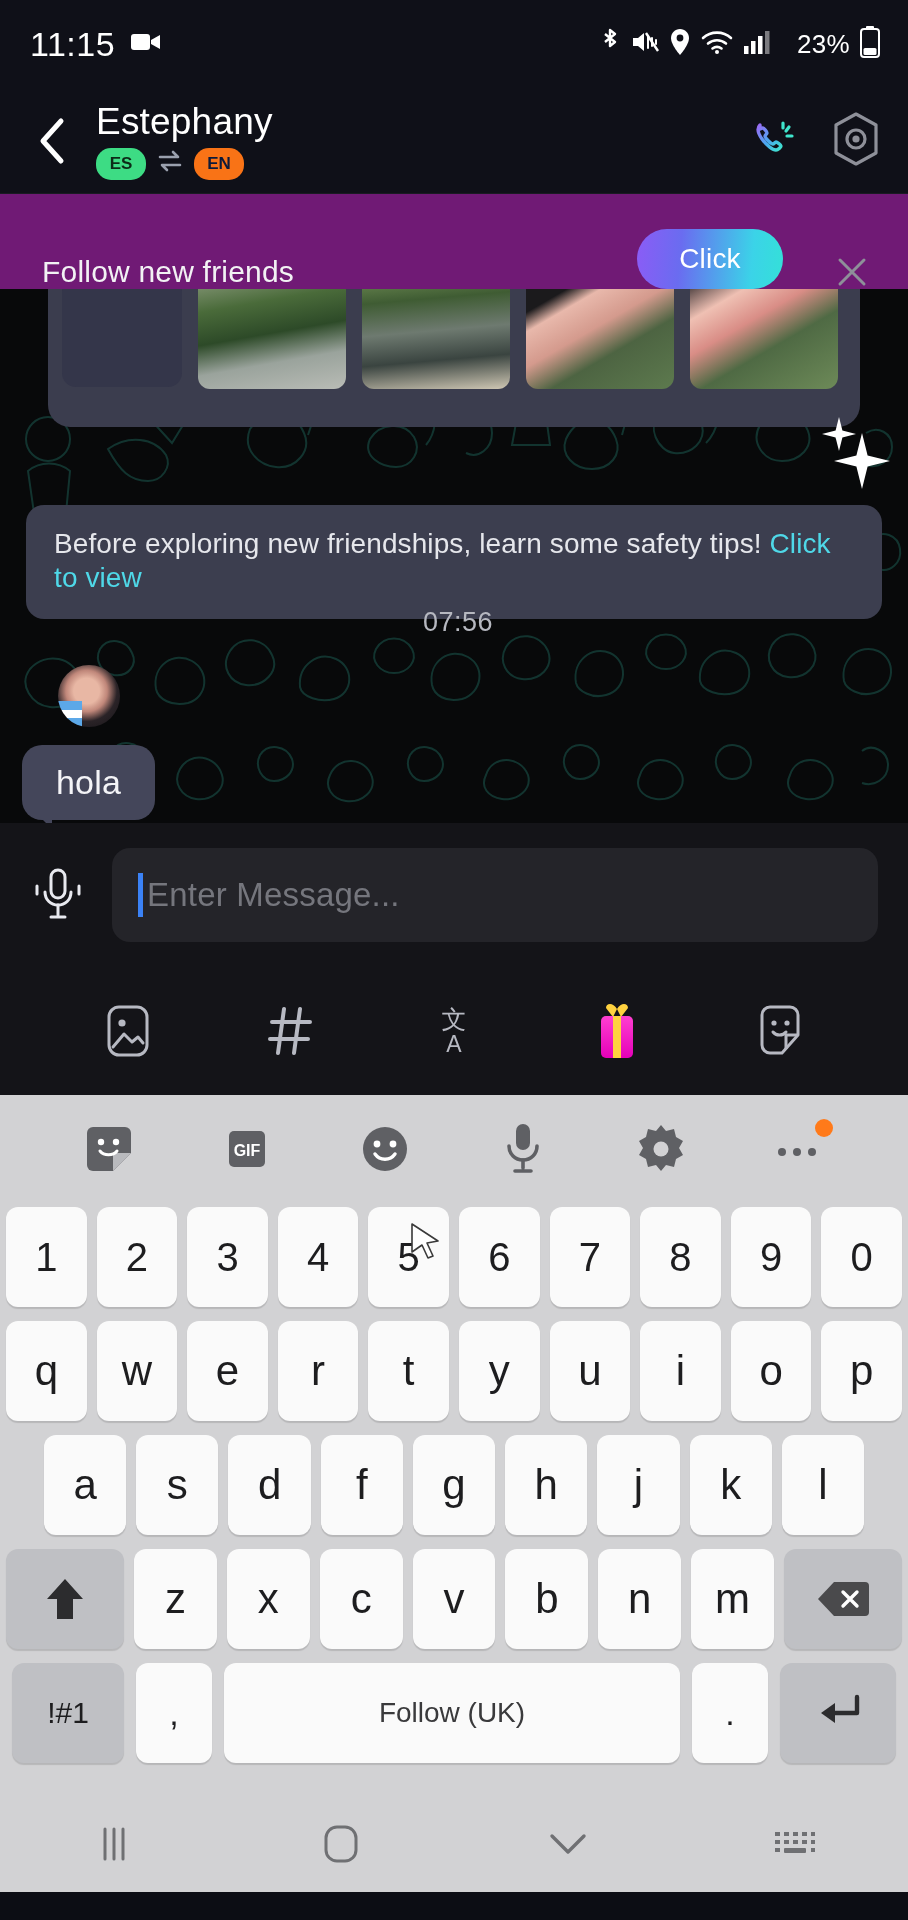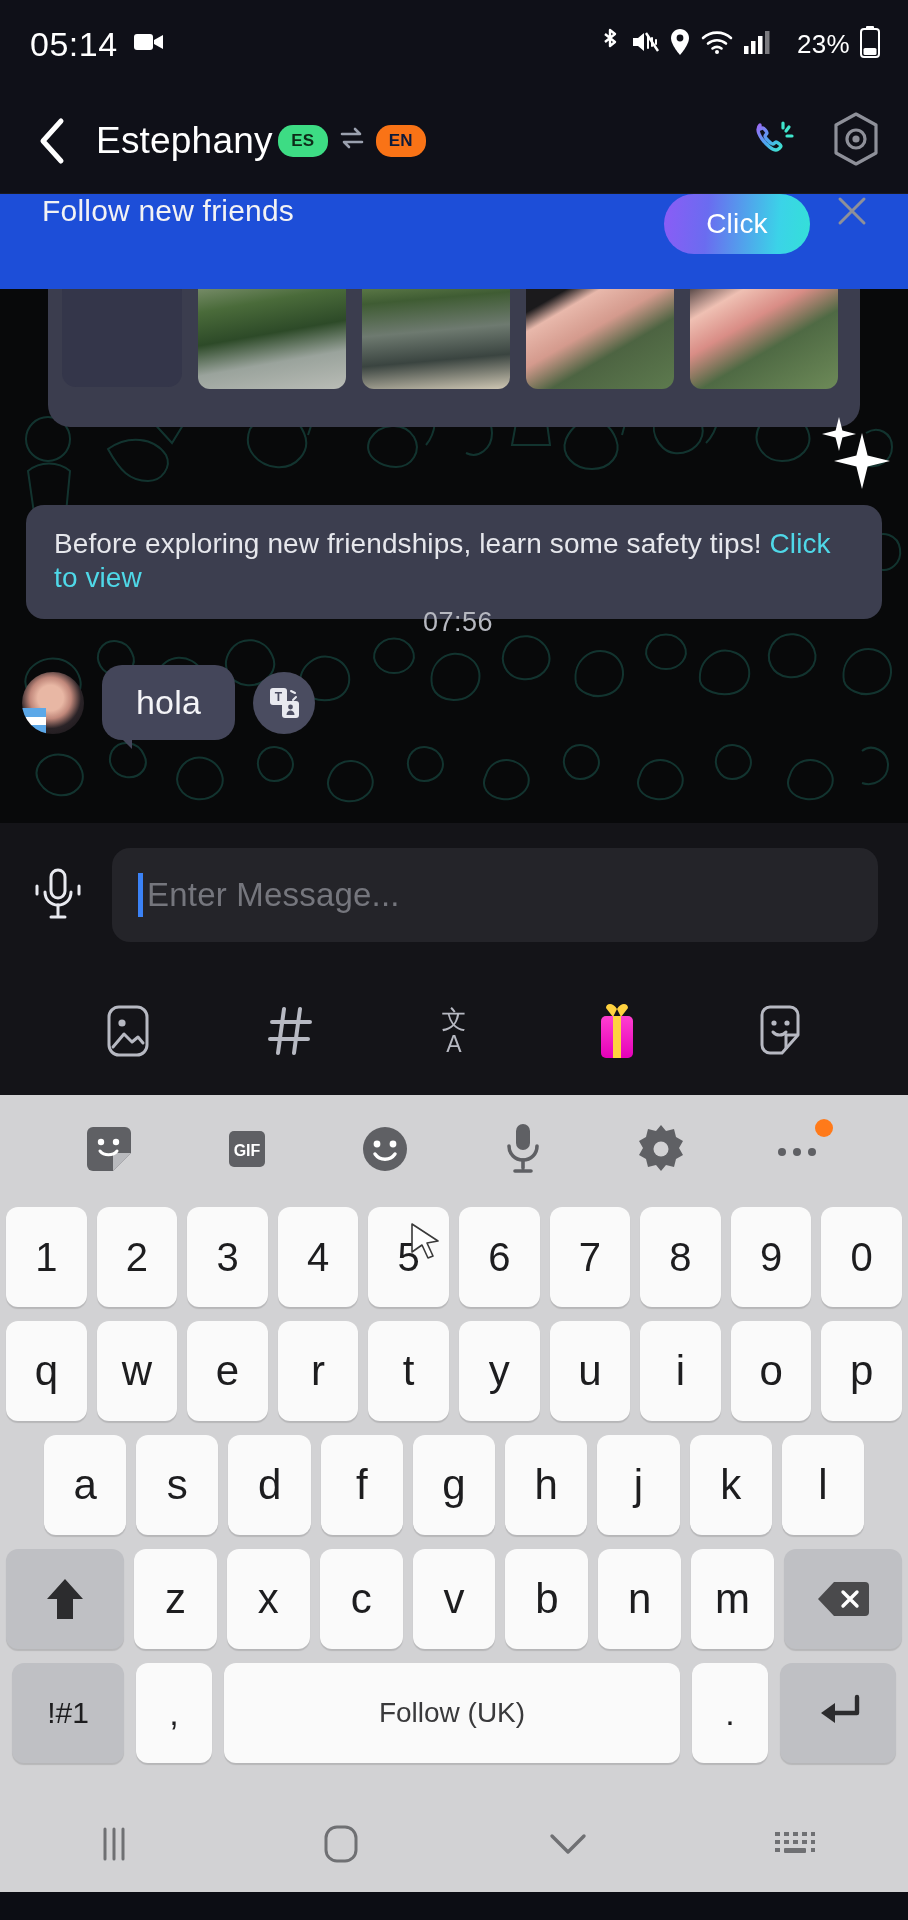--- a/index.html
+++ b/index.html
@@ -23,38 +23,39 @@
   .sb-pct { color:#fff; font-size:26px; margin-left:16px; letter-spacing:.3px; }
   .ic { display:inline-block; }
 
   
   .header {
     height:105px; background:#0f1018;
     display:flex; align-items:center; padding:0 26px 0 24px;
     position:relative;
   }
   .back-btn { width:56px; height:56px; display:flex; align-items:center; justify-content:center; flex:0 0 auto; }
-  .head-mid { flex:1 1 auto; margin-left:16px; display:flex; flex-direction:row; gap:5px; }
+  .head-mid { flex:1 1 auto; margin-left:16px; display:flex; flex-direction:column; gap:5px; }
   .head-name { color:#fff; font-size:37px; font-weight:400; letter-spacing:.2px; }
   .lang-row { display:flex; align-items:center; gap:10px; }
   .lang-pill {
     min-width:50px; height:29px; border-radius:15px;
     display:flex; align-items:center; justify-content:center;
     font-size:17px; font-weight:700; color:#0d2b18; padding:16px 10px;
   }
   .lang-es { background:#3ddc84; }
   .lang-en { background:#f97316; color:#0d1a3a; }
   .swap-ic { color:#9aa0ae; font-size:22px; }
   .head-actions { display:flex; align-items:center; gap:28px; flex:0 0 auto; }
 
   
   .follow-bar {
-    height:96px; background:#1d4ed8;
-    display:flex; align-items:flex-start; padding:0 28px 0 42px;
+    height:96px; background:#701a75;
+    display:flex; align-items:flex-end; padding:0 28px 0 42px;
     border-top:1px solid #1a1b22;
+    gap:27px;
   }
   .follow-text { color:#f2f2f4; font-size:30px; flex:1 1 auto; letter-spacing:.2px; }
   .follow-btn {
     width:146px; height:60px; border-radius:30px; border:0;
     background:linear-gradient(95deg,#8b5cf6 0%, #6a6cf0 30%, #3bd3e8 78%, #34e0d8 100%);
     color:#fff; font-size:28px; font-family:inherit; letter-spacing:.2px;
   }
   .banner-close { width:56px; display:flex; align-items:center; justify-content:center; margin-left:14px; color:#8e9099; font-size:36px; }
 
   
@@ -82,21 +83,21 @@
 
   .safety {
     position:absolute; left:26px; top:176px; width:856px;
     background:#3c3e4f; border-radius:18px; padding:22px 28px 24px 28px;
     color:#e6e7ec; font-size:28px; line-height:1.22; letter-spacing:.1px;
   }
   .safety a { color:#4fd8e8; text-decoration:none; }
 
   .ts { position:absolute; left:8px; right:0; top:278px; text-align:center; color:#b6b8c0; font-size:27px; letter-spacing:.5px; }
 
-  .msg-row { position:absolute; left:22px; top:336px; display:flex; align-items:center; gap:18px; }
+  .msg-row { position:absolute; left:22px; top:336px; display:flex; align-items:center; gap:18px;flex-direction:column; }
   .avatar {
     width:62px; height:62px; border-radius:31px; position:relative; overflow:hidden;
     background:radial-gradient(circle at 46% 42%, #e8b7a4 0 26%, #c0877a 42%, #2a2327 62%, #141216 100%);
     flex:0 0 auto;
   }
   .avatar .flag { position:absolute; left:0; bottom:0; width:24px; height:26px; background:linear-gradient(180deg,#5ca8e8 0 33%,#ffffff 33% 66%,#5ca8e8 66% 100%); }
   .bubble {
     background:#44465a; border-radius:20px; padding:18px 34px;
     color:#f4f4f7; font-size:34px; position:relative; letter-spacing:.2px;
   }
@@ -153,21 +154,21 @@
   
   .cursor { position:absolute; left:410px; top:1222px; width:34px; height:46px; pointer-events:none; }
 </style>
 </head>
 <body>
 
 <div class="phone">
 
   <div class="statusbar">
     <div class="sb-left">
-      <span class="sb-time">05:14</span>
+      <span class="sb-time">11:15</span>
       <span class="ic">
         <svg width="30" height="22" viewBox="0 0 30 22">
             <rect x="0" y="3" width="19" height="16" rx="3" fill="#fff"></rect>
             <path d="M20 9l9-5v14l-9-5z" fill="#fff"></path>
           </svg>
       </span>
     </div>
     <div class="sb-right">
       <span class="ic">
         <svg width="22" height="30" viewBox="0 0 22 30">

